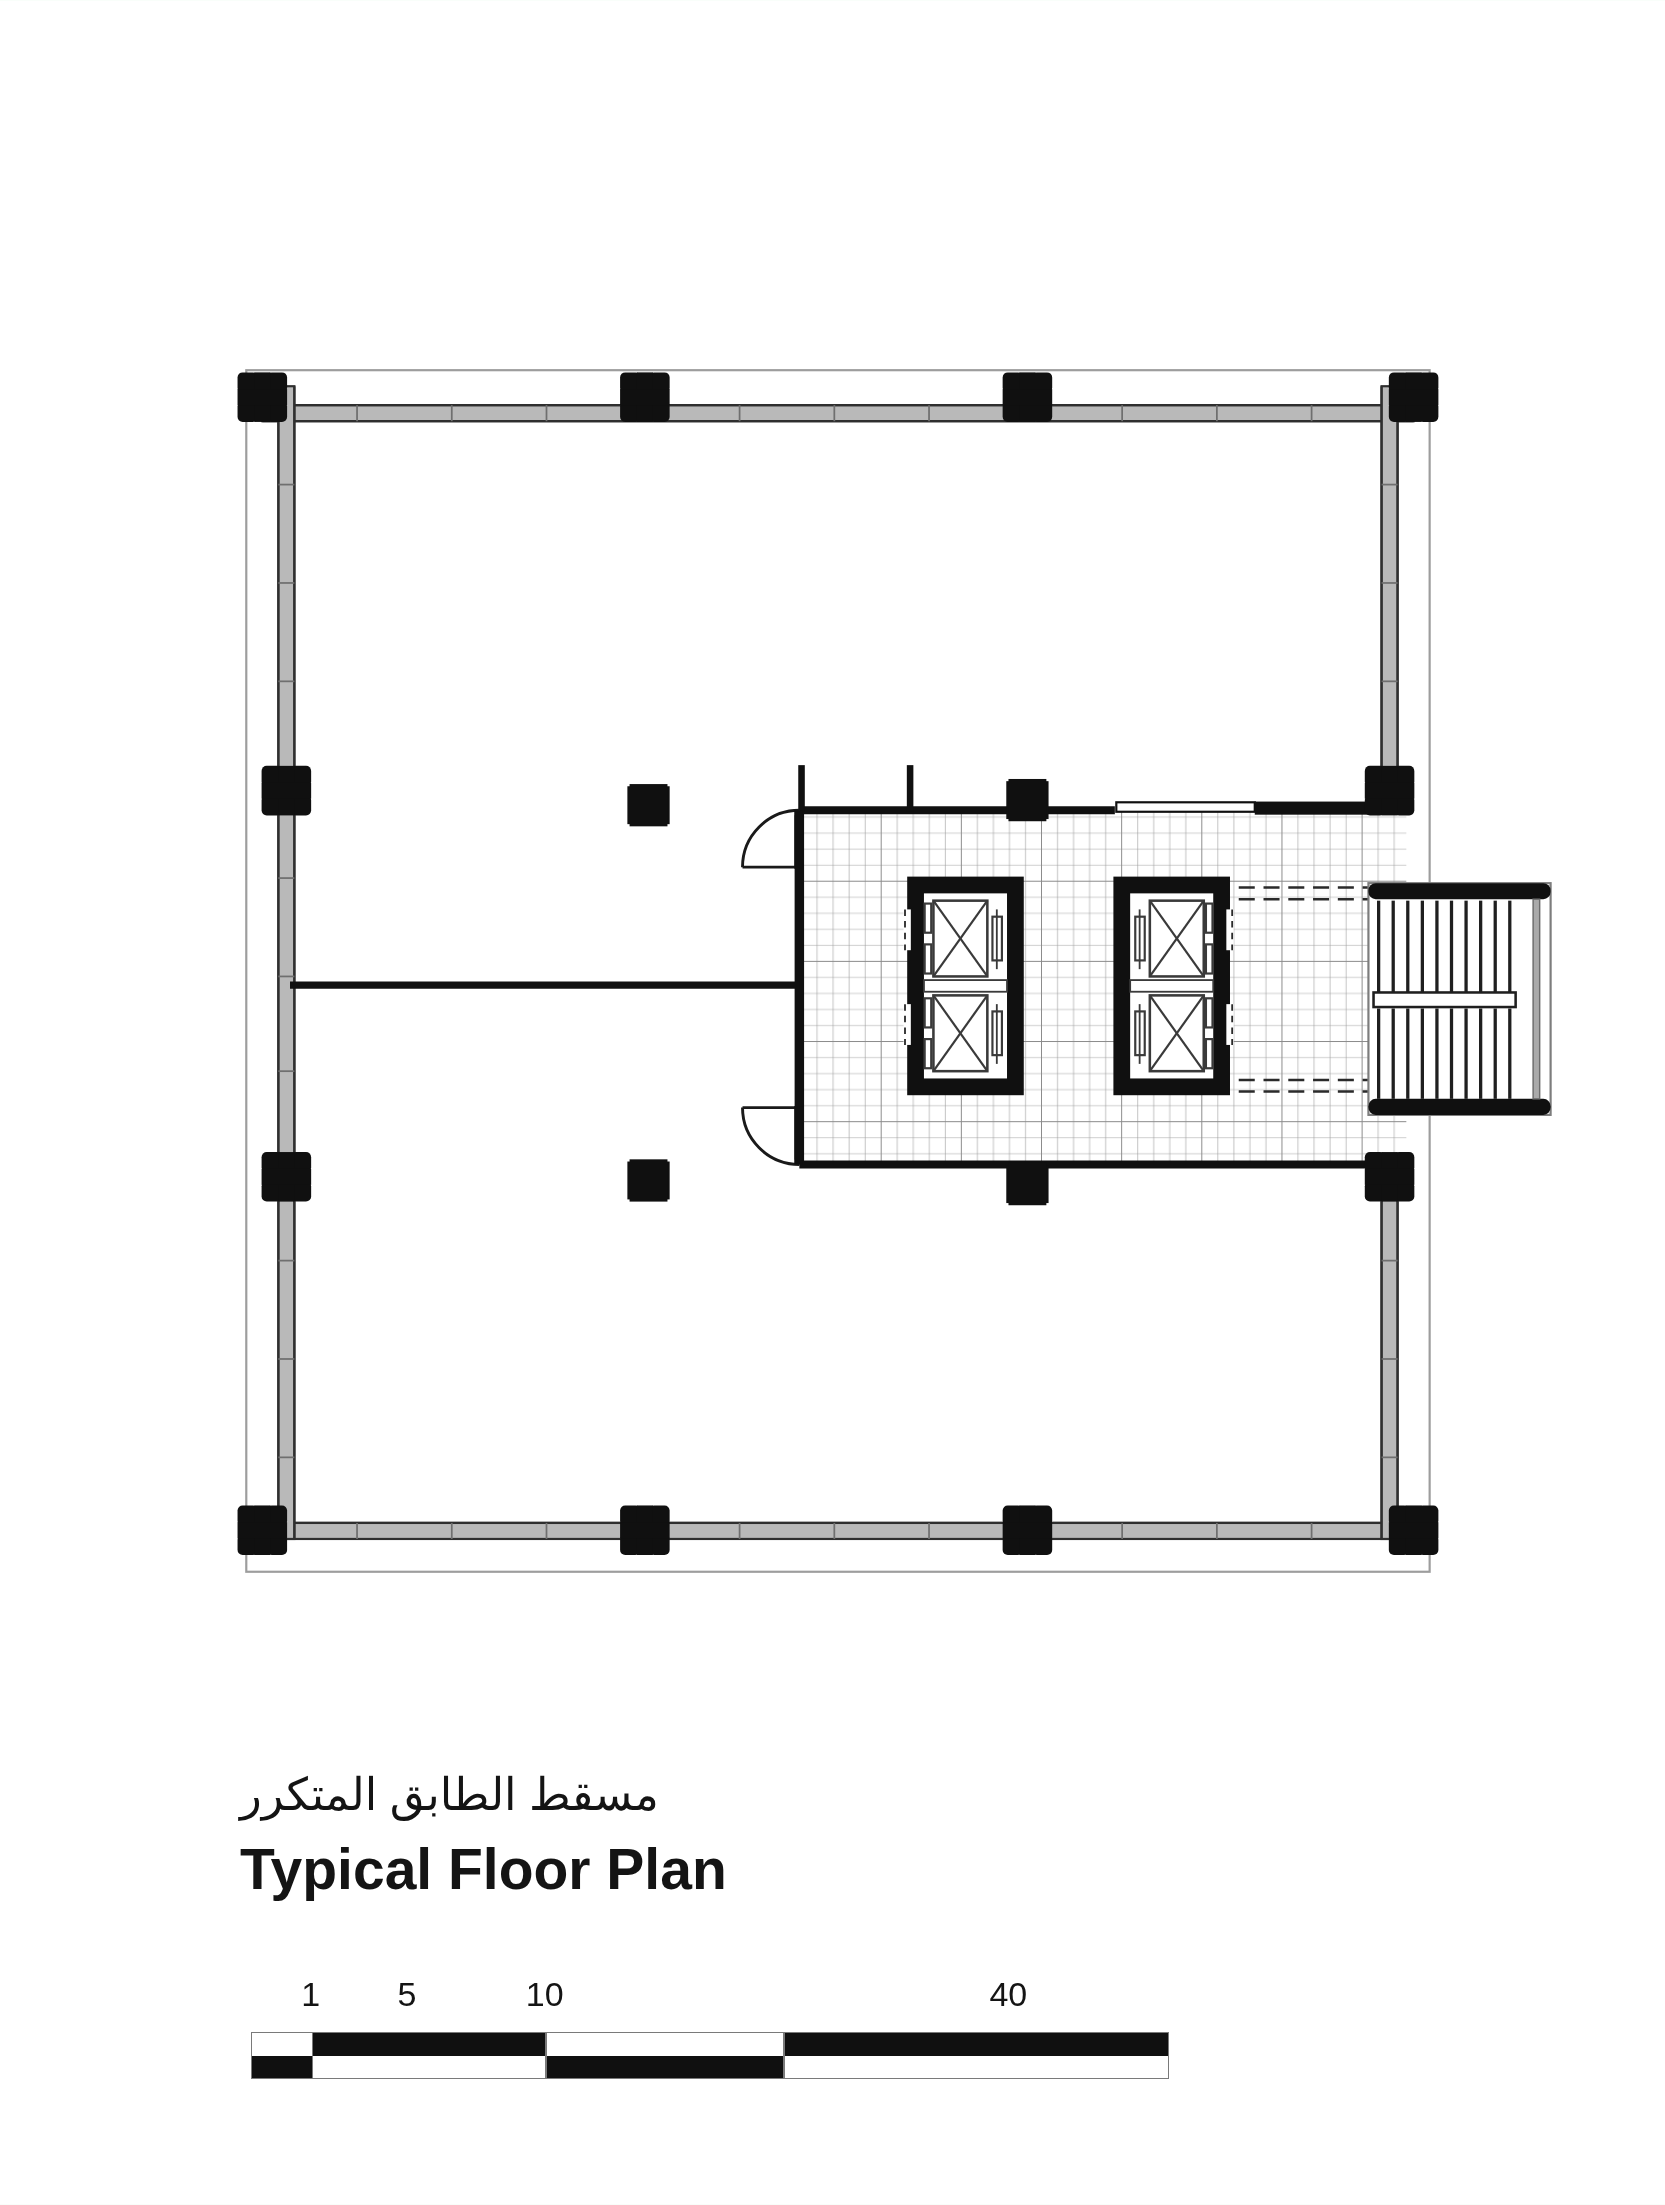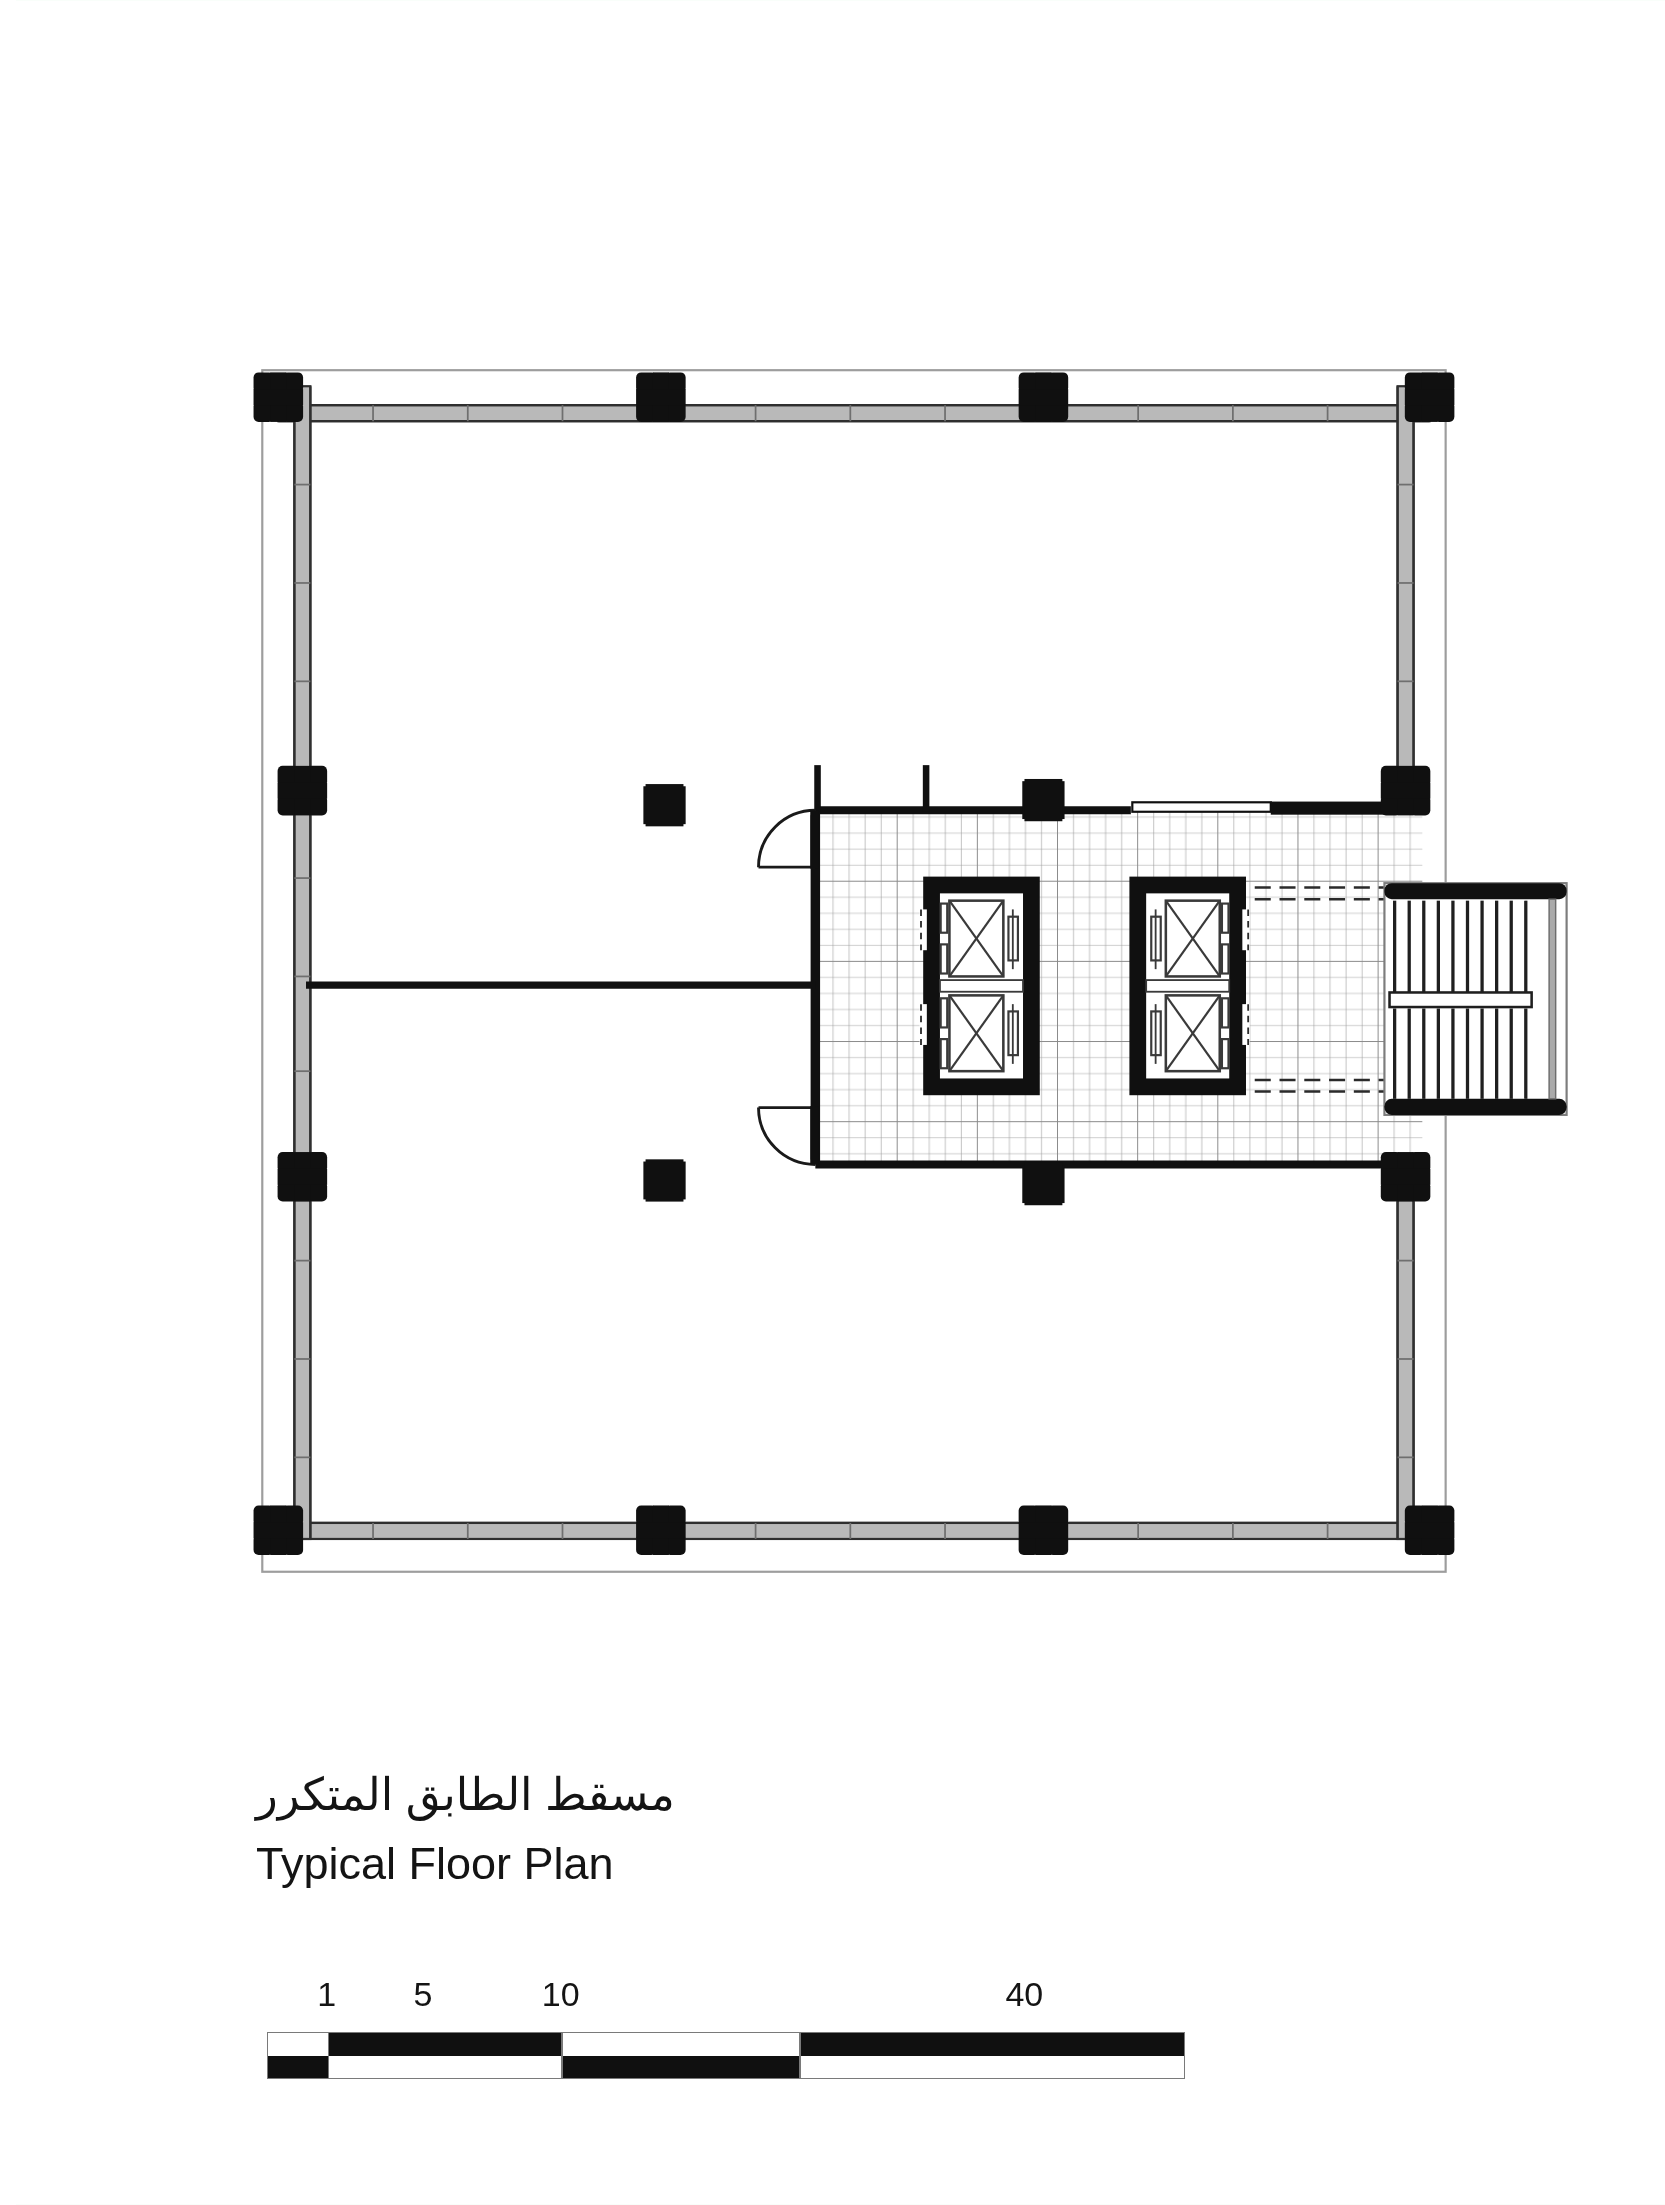--- a/index.html
+++ b/index.html
@@ -13,21 +13,20 @@
     height: 2205px;
     font-family: "Liberation Sans", sans-serif;
     color: #1a1a1a;
     position: relative;
     overflow: hidden;
   }
   #sheet {
     position: absolute;
     inset: 0;
     background: #22c55e;
-    margin-left: 16px;
   }
   #plan-svg {
     position: absolute;
     left: 0;
     top: 0;
     width: 1665px;
     height: 2205px;
     display: block;
   }
   .caption-block {
@@ -41,25 +40,25 @@
     line-height: 1.05;
     direction: rtl;
     text-align: left;
     unicode-bidi: embed;
     color: #141414;
     font-weight: 400;
     letter-spacing: 0px;
     white-space: nowrap;
   }
   .caption-en {
-    font-size: 45px;
+    font-size: 57px;
     line-height: 1.05;
     margin-top: 22px;
     color: #141414;
-    font-weight: 400;
+    font-weight: 700;
     white-space: nowrap;
   }
   .scale-block {
     position: absolute;
     left: 251px;
     top: 1975px;
     width: 933px;
   }
   .scale-labels {
     position: relative;

